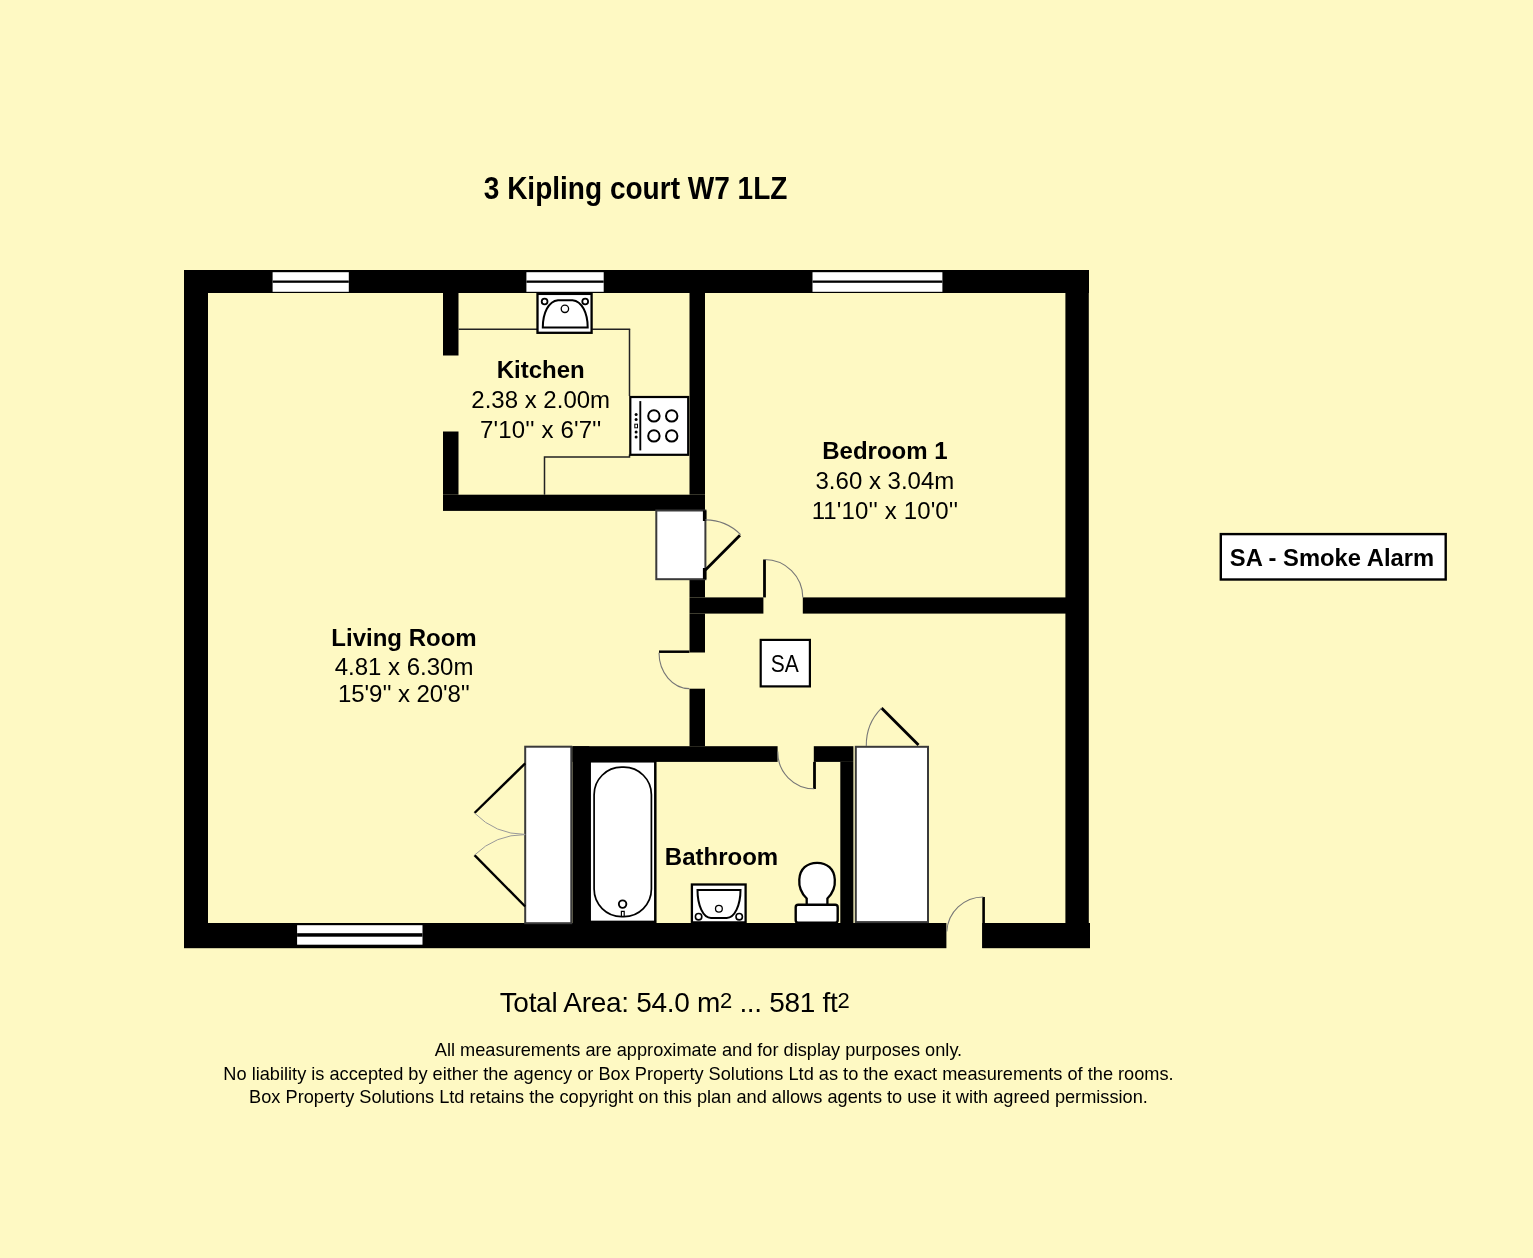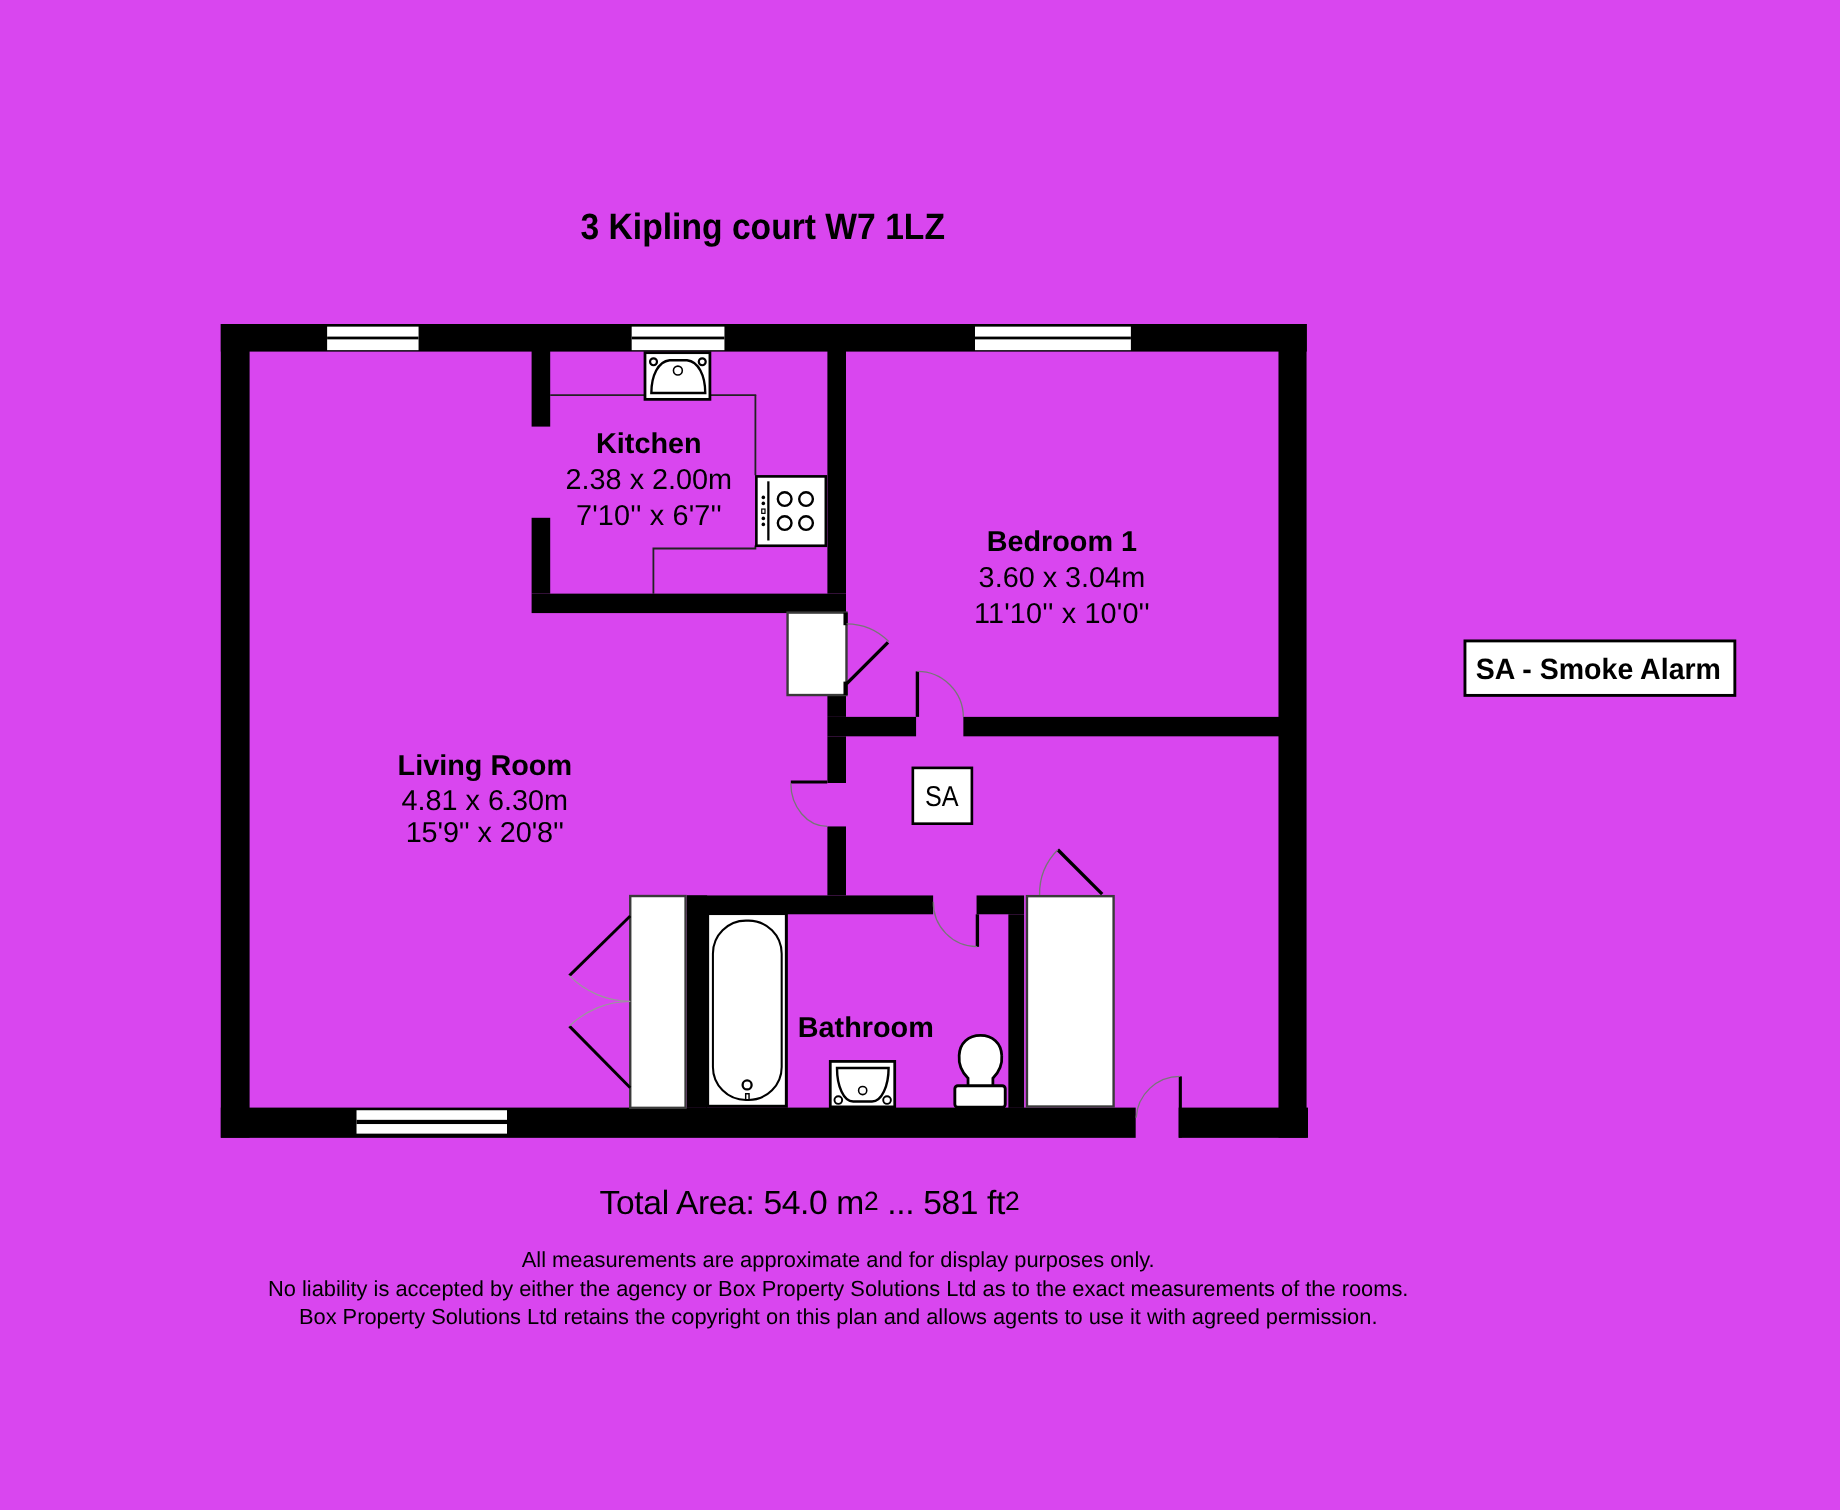--- a/index.html
+++ b/index.html
@@ -1,16 +1,16 @@
 <!DOCTYPE html>
 <html><head>
 <meta charset="utf-8">
 <style>
   html,body{margin:0;padding:0;background:#fff;}
-  #canvas{position:relative;width:1533px;height:1258px;background:#d946ef;overflow:hidden;}
+  #canvas{position:relative;width:1533px;height:1258px;background:#fef9c3;overflow:hidden;}
   svg{position:absolute;left:0;top:0;transform:translateZ(0);}
   text{font-family:"Liberation Sans",sans-serif;fill:#000;}
 </style>
 </head>
 <body>
 <div id="canvas">
 <svg width="1533" height="1258" viewBox="0 0 1533 1258">
 
 <text x="635.6" y="199.4" font-size="30.5" font-weight="bold" text-anchor="middle" textLength="303.7" lengthAdjust="spacingAndGlyphs">3 Kipling court W7 1LZ</text>
 

